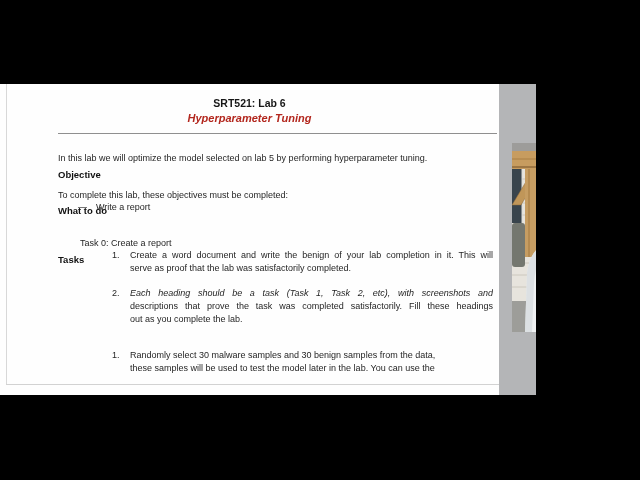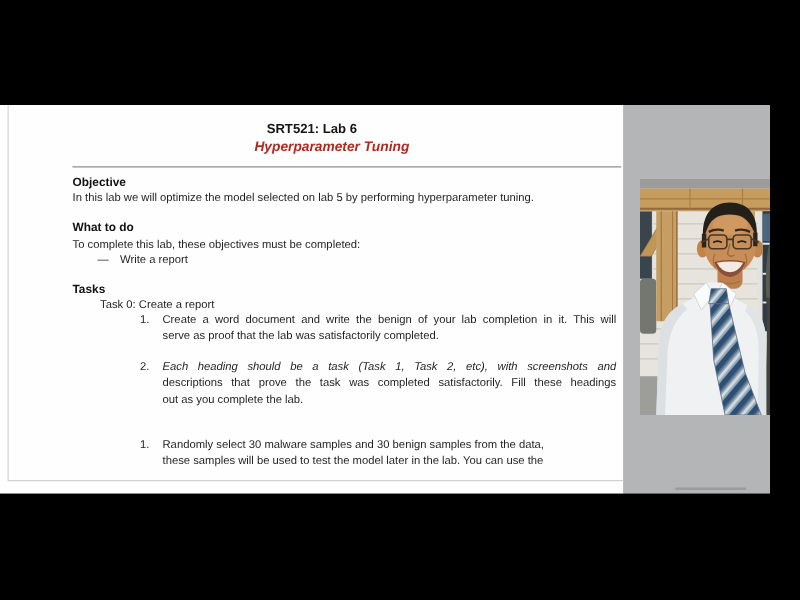--- a/index.html
+++ b/index.html
@@ -1,29 +1,29 @@
 <!DOCTYPE html>
 <html><head>
 <meta charset="utf-8">
 <style>
   html,body{margin:0;padding:0;background:#000;}
-  .frame{position:relative;width:616px;height:480px;background:#000;overflow:hidden;
+  .frame{position:relative;width:536px;height:480px;background:#000;overflow:hidden;
          font-family:"Liberation Sans","DejaVu Sans",sans-serif;}
   .letterbox{position:absolute;left:0;width:640px;background:#000;}
   .letterbox.top{top:0;height:84px;}
   .letterbox.bottom{top:395px;height:85px;}
   .stage{position:absolute;left:0;top:84px;width:640px;height:311px;}
   .doc-area{position:absolute;left:0;top:0;width:499px;height:311px;background:#fefefe;overflow:hidden;}
   .page-edge-left{position:absolute;left:6px;top:0;width:1px;height:300px;background:#d8d8d8;}
   .page-edge-bottom{position:absolute;left:6px;top:300px;width:493px;height:1px;background:#d2d2d2;}
   .t{position:absolute;color:#1f1f1f;font-size:9px;line-height:13px;white-space:nowrap;}
   .doc-title{left:0;top:13px;width:499px;text-align:center;font-size:10.5px;font-weight:bold;color:#161616;}
-  .doc-subtitle{left:0;top:28px;width:499px;text-align:center;font-size:11px;font-weight:bold;font-style:italic;color:#b3271e;padding-left:16px;}
+  .doc-subtitle{left:0;top:28px;width:499px;text-align:center;font-size:11px;font-weight:bold;font-style:italic;color:#b3271e;}
   .title-rule{position:absolute;left:58px;top:49px;width:439px;height:0;border-top:1px solid #8f8f8f;}
-  .h{font-size:9.5px;font-weight:bold;color:#111;}
+  .h{font-size:9.5px;font-weight:bold;color:#111;margin-top:28px;}
   .jline{white-space:normal;text-align:justify;text-align-last:justify;width:363px;overflow:hidden;height:13px;}
   .lline{width:370px;}
   .num{width:16px;}
   .panel{position:absolute;left:499px;top:0;width:141px;height:311px;background:#b4b5b7;}
   .webcam{position:absolute;left:13px;top:59px;width:116px;height:189px;}
   .panel-tick{position:absolute;left:41px;top:306px;width:57px;height:2px;background:#9c9c9c;border-radius:1px;}
 </style>
 </head>
 <body>
 

